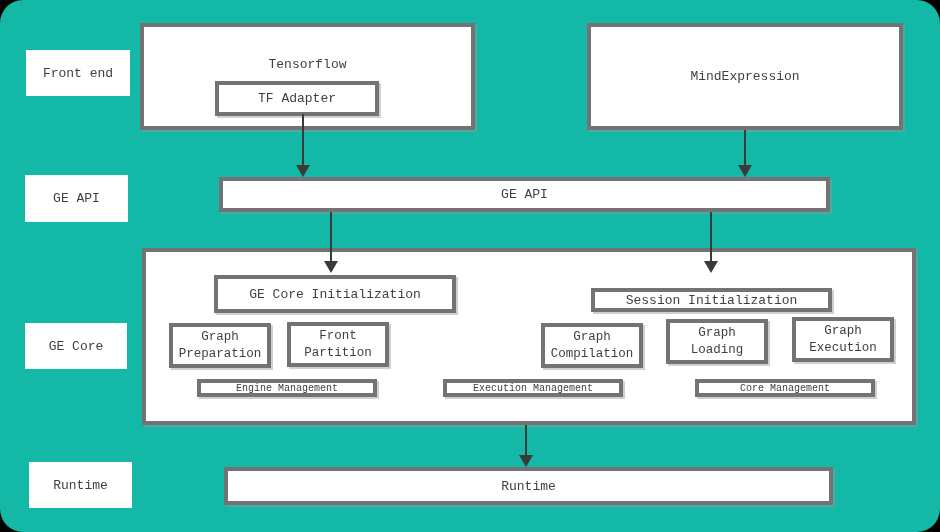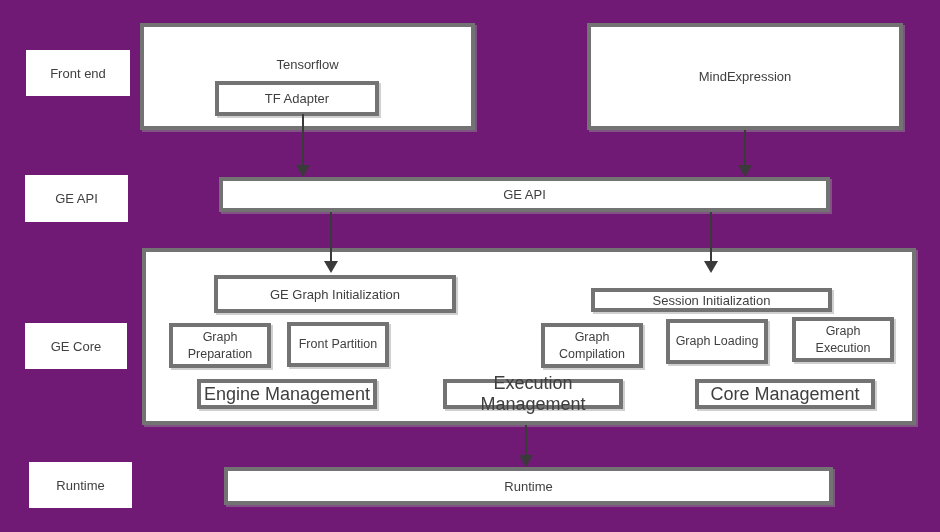--- a/index.html
+++ b/index.html
@@ -1,22 +1,23 @@
 <!DOCTYPE html>
 <html><head>
 <meta charset="utf-8">
 <style>
   html,body{margin:0;padding:0;background:#000;}
   .canvas{
     position:relative;
     width:940px;height:532px;
-    background:#701a75;
-    font-family:Liberation Sans, sans-serif;
+    background:#14b8a6;
+    font-family:Liberation Mono, monospace;
     color:#3f3f3f;
     overflow:hidden;
+    border-radius:23px;
   }
   .rowlabel{
     position:absolute;
     background:#ffffff;
     color:#3f3f3f;
     display:flex;align-items:center;justify-content:center;
     font-size:13px;
   }
   .box{
     position:absolute;
@@ -30,21 +31,21 @@
     color:#3f3f3f;
     z-index:2;
   }
   .container-box{z-index:1;}
   .box .inner{position:absolute;}
   .box-title{
     position:absolute;top:30px;left:0;right:0;
     text-align:center;font-size:13px;color:#3f3f3f;
   }
   .mod{width:102px;height:45px;font-size:12.5px;line-height:1.32;padding:0 4px;}
-  .mgmt{width:180px;height:30px;font-size:18px;}
+  .mgmt{width:180px;height:18px;font-size:10px;}
   .bar{height:35px;}
   .arrow{
     position:absolute;width:14px;margin-left:-7px;
     display:flex;flex-direction:column;align-items:center;
     z-index:6;
   }
   .arrow .shaft{width:2px;flex:1;background:#3a3a3a;}
   .arrow .head{
     width:0;height:0;
     border-left:7px solid transparent;
@@ -73,21 +74,21 @@
     <span>MindExpression</span>
   </div>
 
   <div class="box bar" style="left:219px;top:177px;width:611px">
     <span>GE API</span>
   </div>
 
   <div class="box container-box" style="left:142px;top:248px;width:774px;height:177px">
 
     <div class="box inner" style="left:68px;top:23px;width:242px;height:38px">
-      <span>GE Graph Initialization</span>
+      <span>GE Core Initialization</span>
     </div>
 
     <div class="box inner" style="left:445px;top:36px;width:241px;height:24px">
       <span>Session Initialization</span>
     </div>
 
     <div class="box inner mod" style="left:23px;top:71px">
       <span>Graph Preparation</span>
     </div>
     <div class="box inner mod" style="left:141px;top:70px">

